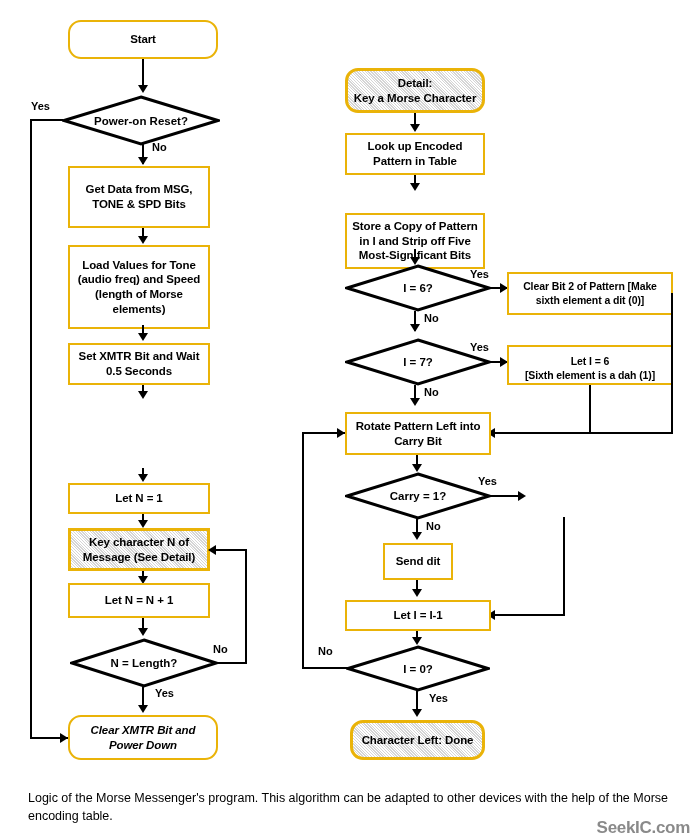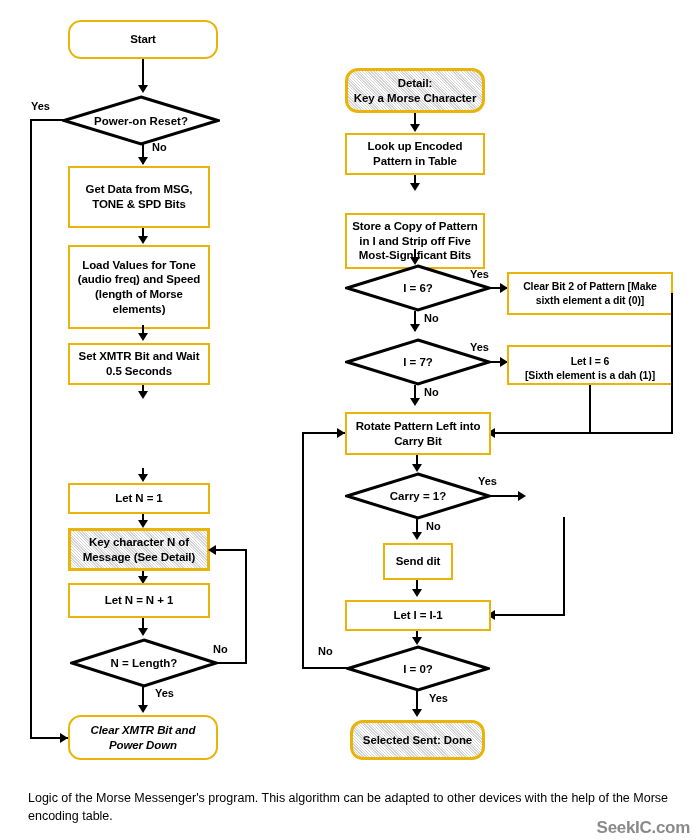--- a/index.html
+++ b/index.html
@@ -265,19 +265,19 @@
   <div class="edge v" style="left:302px;top:432px;height:237px;"></div>
   <div class="edge h" style="left:302px;top:432px;width:43px;"></div>
   <div class="arw arw-r" style="left:337px;top:428px;"></div>
   <div class="lbl" style="left:318px;top:645px;">No</div>
 
   <div class="edge v" style="left:416px;top:691px;height:22px;"></div>
   <div class="arw arw-d" style="left:412px;top:709px;"></div>
   <div class="lbl" style="left:429px;top:692px;">Yes</div>
 
   <div class="node term shaded" style="left:350px;top:720px;width:135px;height:40px;">
-    <span>Selected Sent: Done</span>
+    <span>Character Left: Done</span>
   </div>
 
 </div>
 
 <div id="caption">Logic of the Morse Messenger's program. This algorithm can be adapted to other devices with the help of the Morse encoding table.</div>
 <div id="watermark">SeekIC.com</div>
 
 </body></html>

